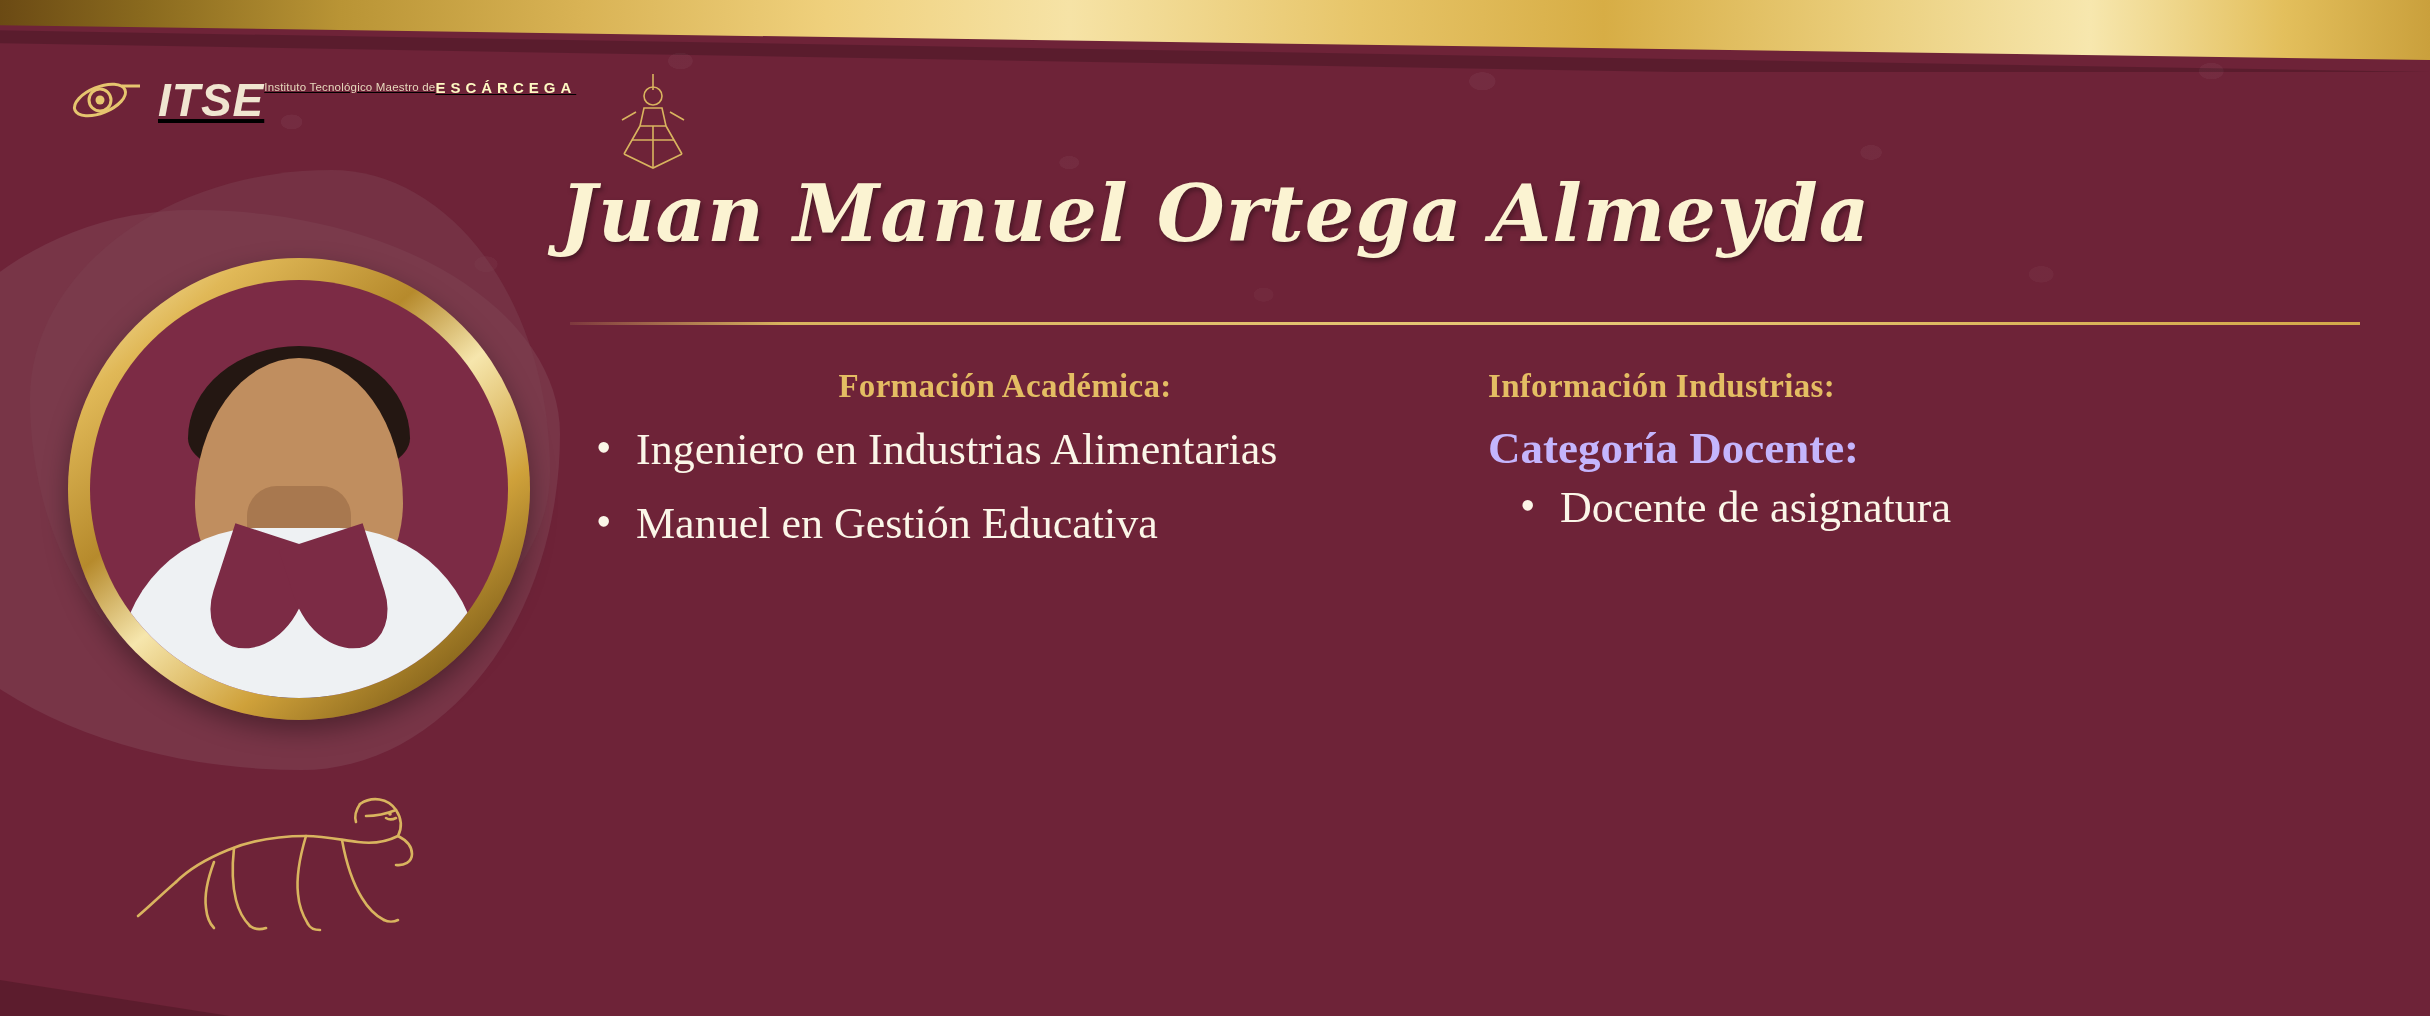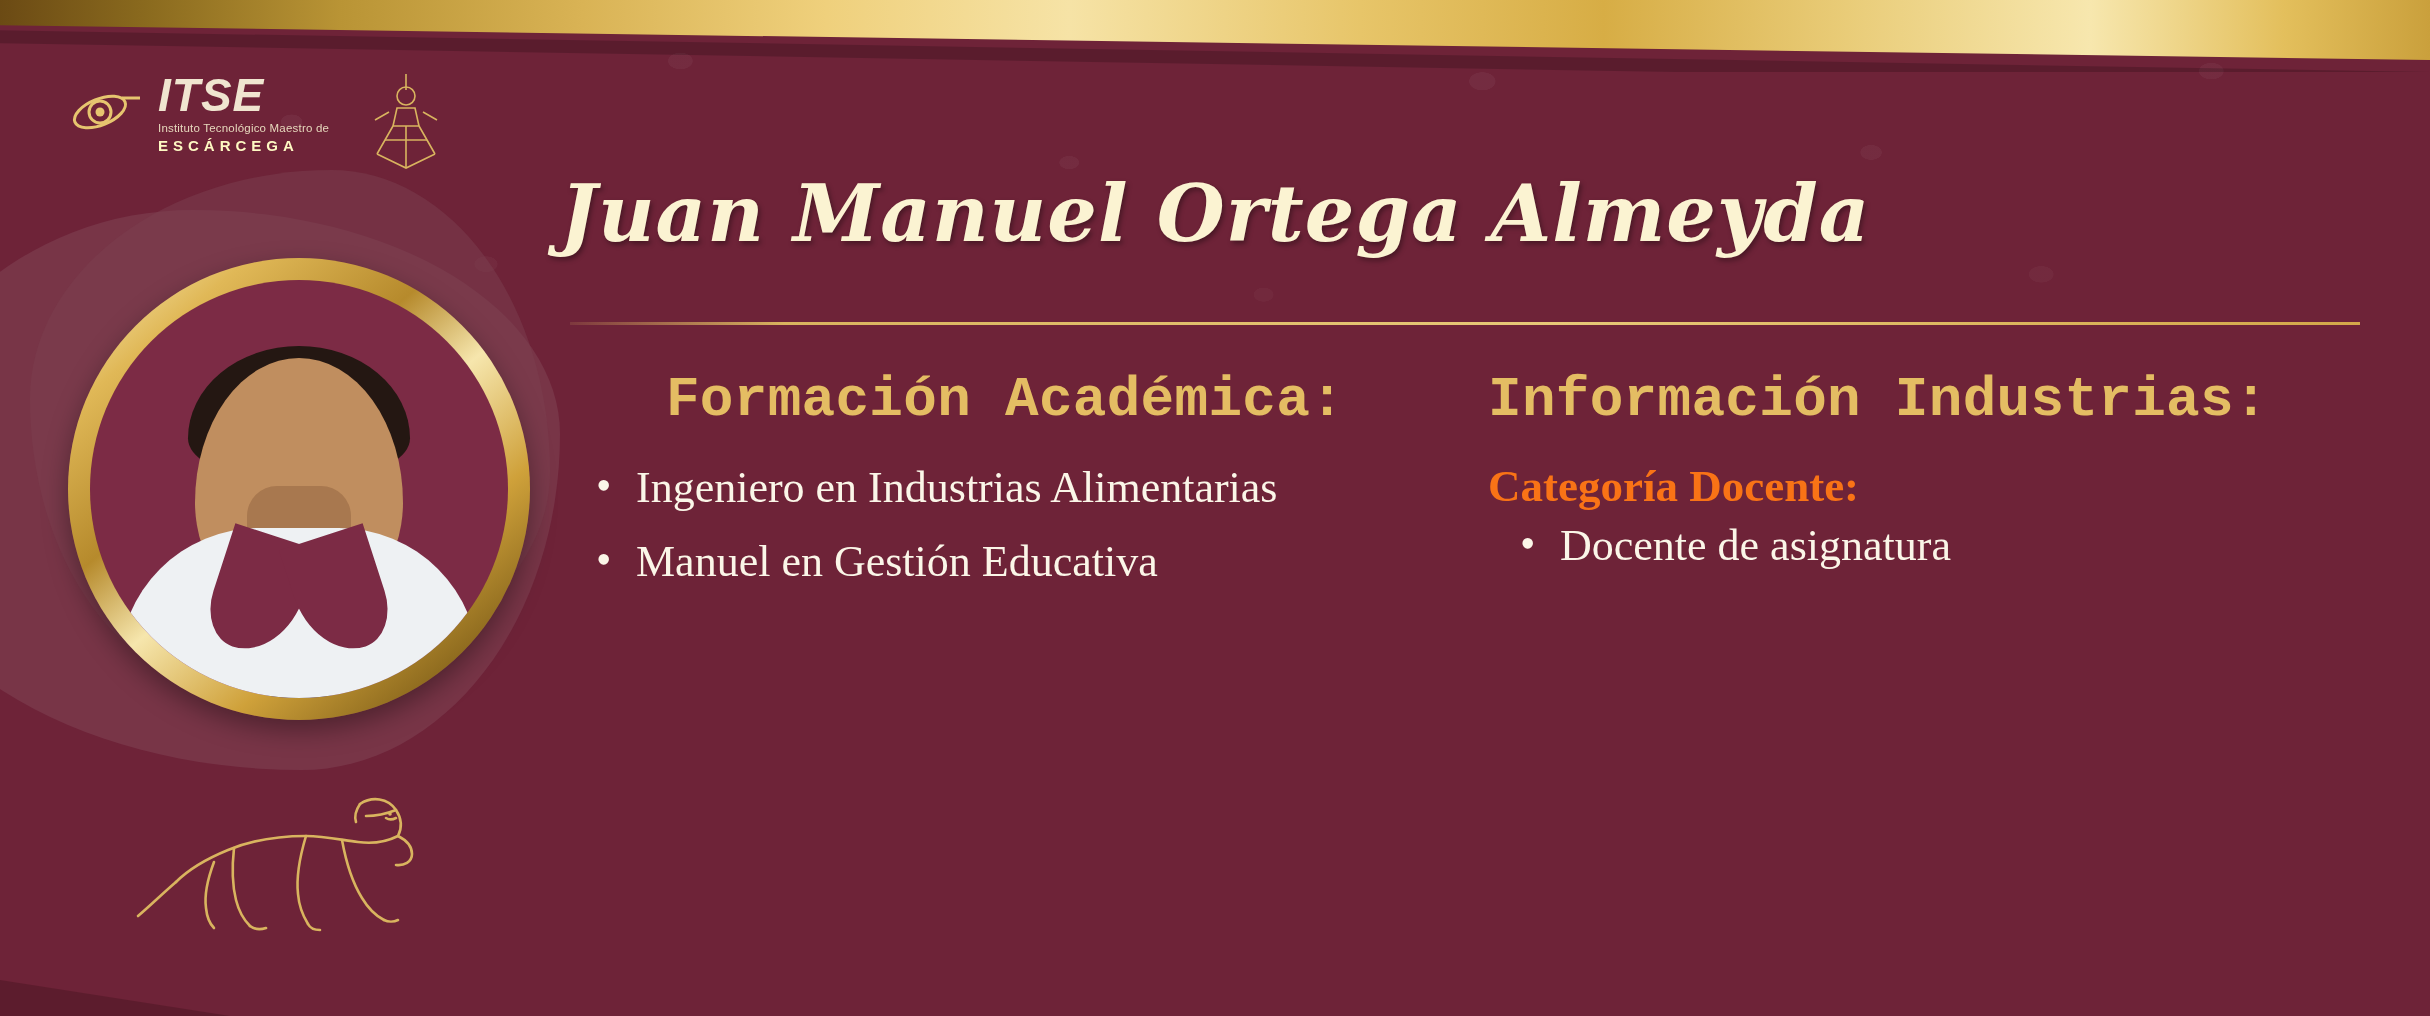--- a/index.html
+++ b/index.html
@@ -99,22 +99,22 @@
     display: flex;
     align-items: center;
     gap: 10px;
   }
   .itse-mark {
     width: 78px;
     height: 56px;
   }
   .itse-text {
     display: flex;
-    flex-direction: column;
     line-height: 1;
+    text-decoration: underline;
   }
   .itse-name {
     font-family: "Liberation Sans", sans-serif;
     font-style: italic;
     font-weight: bold;
     font-size: 46px;
     letter-spacing: 1px;
     color: #f0e5d0;
   }
   .itse-sub1 {
@@ -294,25 +294,25 @@
     top: 368px;
     width: 890px;
   }
   .col-right {
     position: absolute;
     left: 1470px;
     top: 368px;
     width: 900px;
   }
   .col-heading {
-    font-family: Liberation Mono, monospace;
-    font-size: 56px;
+    font-family: Liberation Serif, serif;
+    font-size: 33px;
     color: #e4bd63;
     text-align: center;
-    margin: 0 0 28px 0;
+    margin: 0 0 17px 0;
     letter-spacing: 0.3px;
   }
   .col-right .col-heading { text-align: left; padding-left: 18px;}
   .bullets {
     list-style: none;
     margin: 0;
     padding: 0 0 0 20px;
   }
   .bullets li {
     position: relative;
@@ -328,21 +328,21 @@
     position: absolute;
     left: 16px;
     top: -2px;
     font-size: 44px;
     color: #fbf6e8;
   }
   .subheading {
     font-family: "Liberation Serif", serif;
     font-weight: bold;
     font-size: 45px;
-    color: #f97316;
+    color: #c4b5fd;
     margin: 0 0 6px 18px;
   }
   .col-right .bullets { padding-left: 34px; }
 
   
   .jaguar {
     position: absolute;
     left: 110px;
     top: 770px;
     width: 360px;

